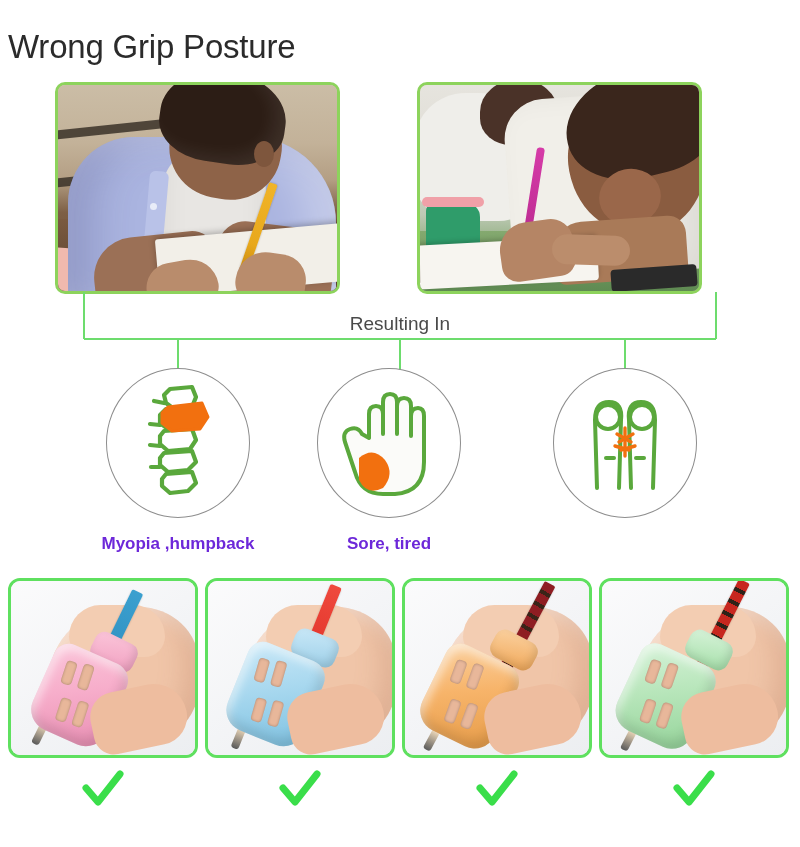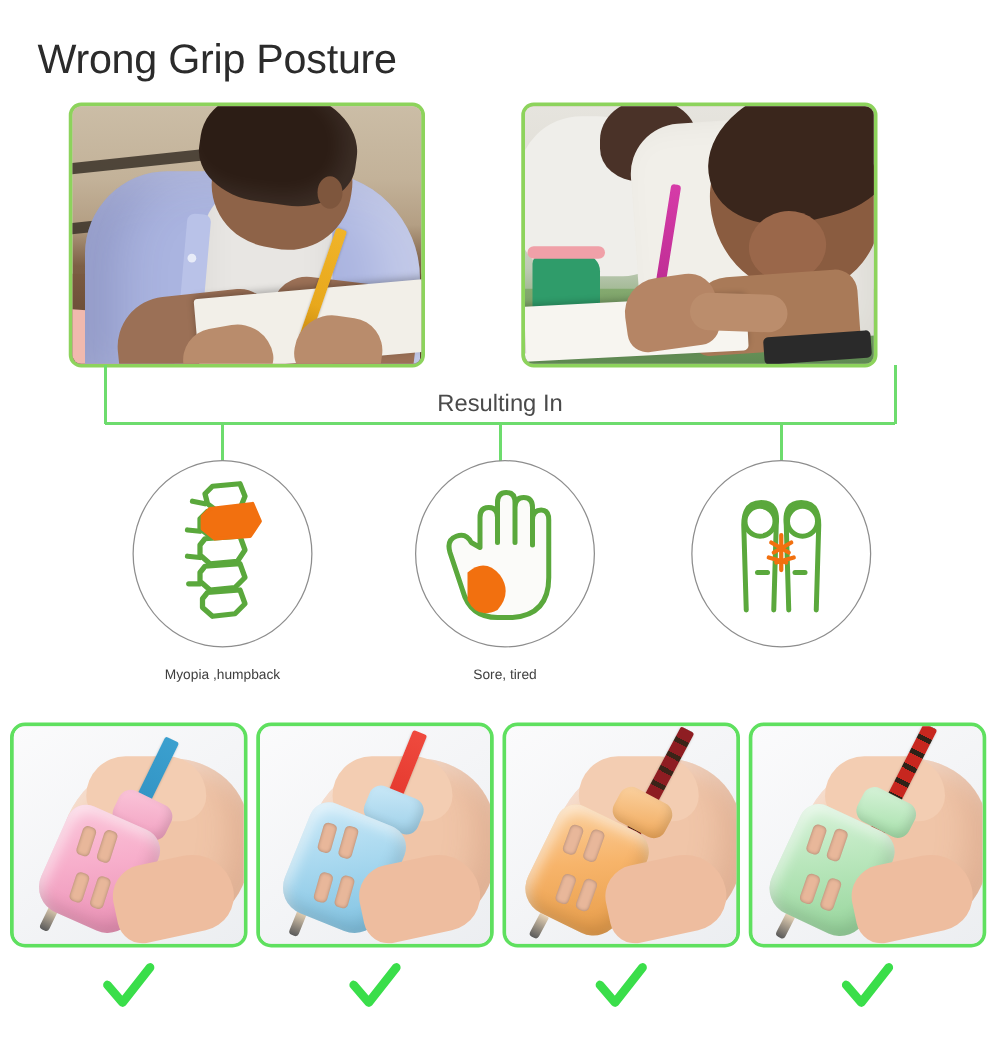--- a/index.html
+++ b/index.html
@@ -11,21 +11,21 @@
     width: 800px;
     height: 847px;
     font-family: "Liberation Sans", sans-serif;
     position: relative;
     overflow: hidden;
   }
 
   
   #page-title {
     position: absolute;
-    left: 30px;
+    left: 8px;
     top: 28px;
     font-size: 33px;
     font-weight: 400;
     color: #2b2b2b;
     letter-spacing: -0.2px;
     white-space: nowrap;
   }
 
   
   .photo-row { position: absolute; left: 0; top: 82px; width: 800px; height: 215px; }
@@ -209,35 +209,35 @@
     text-align: center;
     font-size: 19px;
     color: #4a4a4a;
     font-weight: 400;
   }
 
   
   .symptoms { position: absolute; left: 0; top: 368px; width: 800px; height: 190px; }
   .symptom { position: absolute; top: 0; width: 200px; text-align: center; }
   .symptom.s0 { left: 78px; }
-  .symptom.s1 { left: 304px; }
+  .symptom.s1 { left: 289px; }
   .symptom.s2 { left: 525px; }
   .sym-circle {
     width: 142px; height: 148px; margin: 0 auto;
     border: 1.6px solid #8d8d8d;
     border-radius: 50%;
     background: #ffffff;
     position: relative;
     display: flex; align-items: center; justify-content: center;
   }
   .sym-label {
     margin-top: 16px;
-    font-size: 11px;
-    color: #404040;
-    font-weight: 400;
+    font-size: 17px;
+    color: #6d28d9;
+    font-weight: 700;
     white-space: nowrap;
   }
 
   
   .products { position: absolute; left: 0; top: 578px; width: 800px; height: 182px; }
   .product-card {
     position: absolute; top: 0;
     width: 190px; height: 180px;
     border: 3px solid #5fe05f;
     border-radius: 12px;

